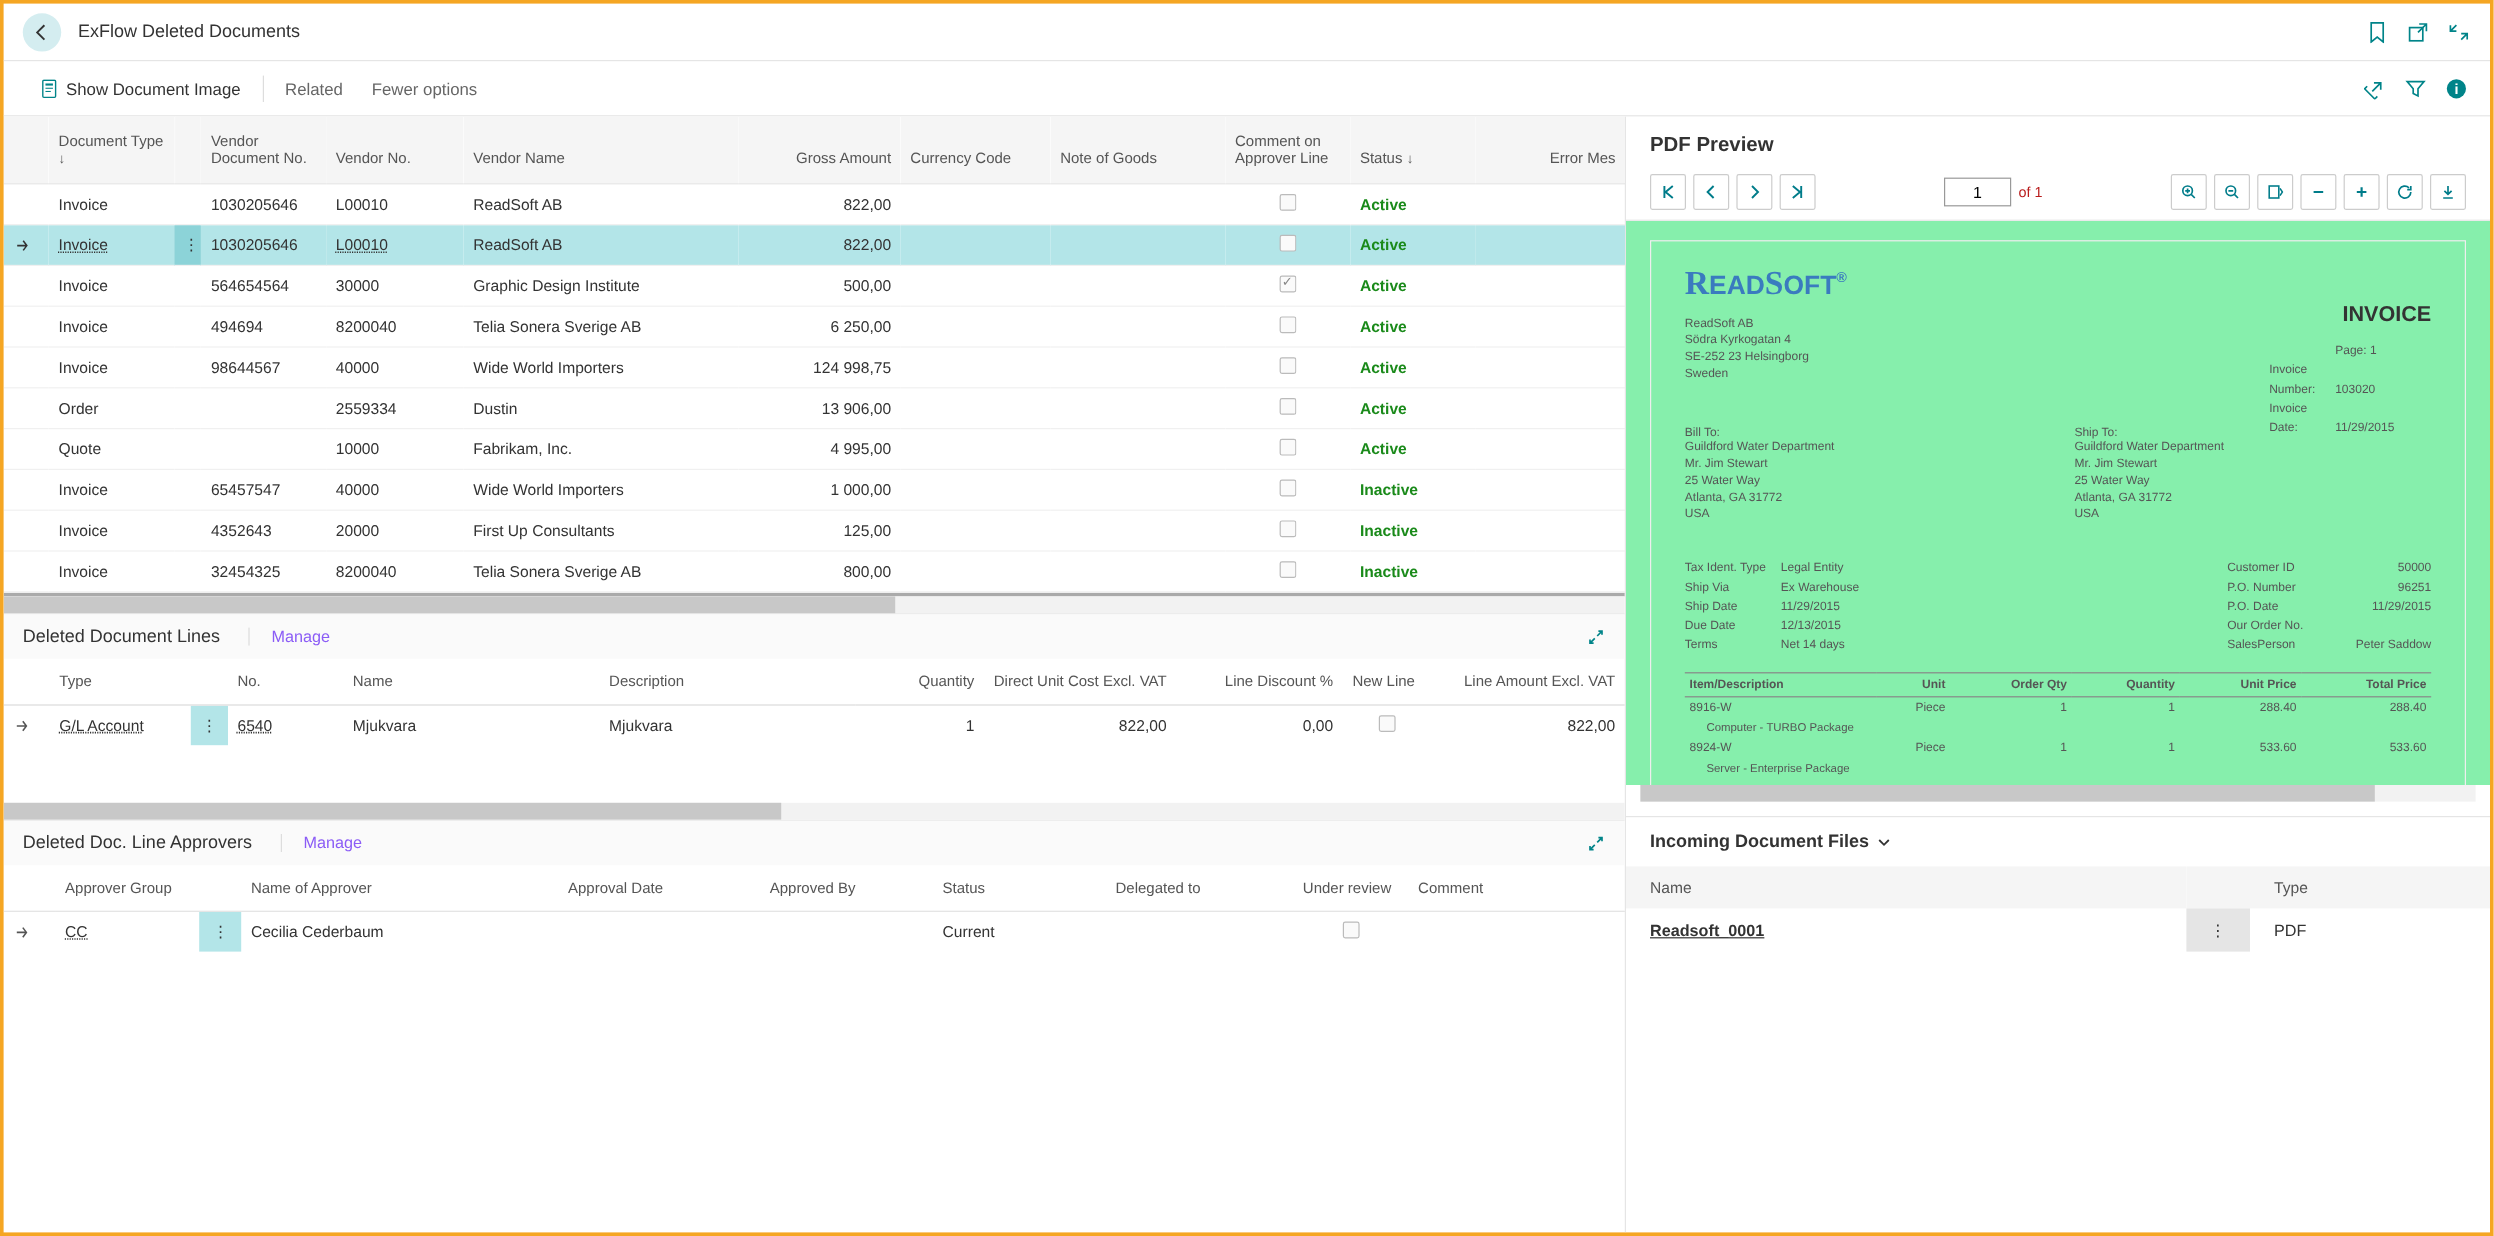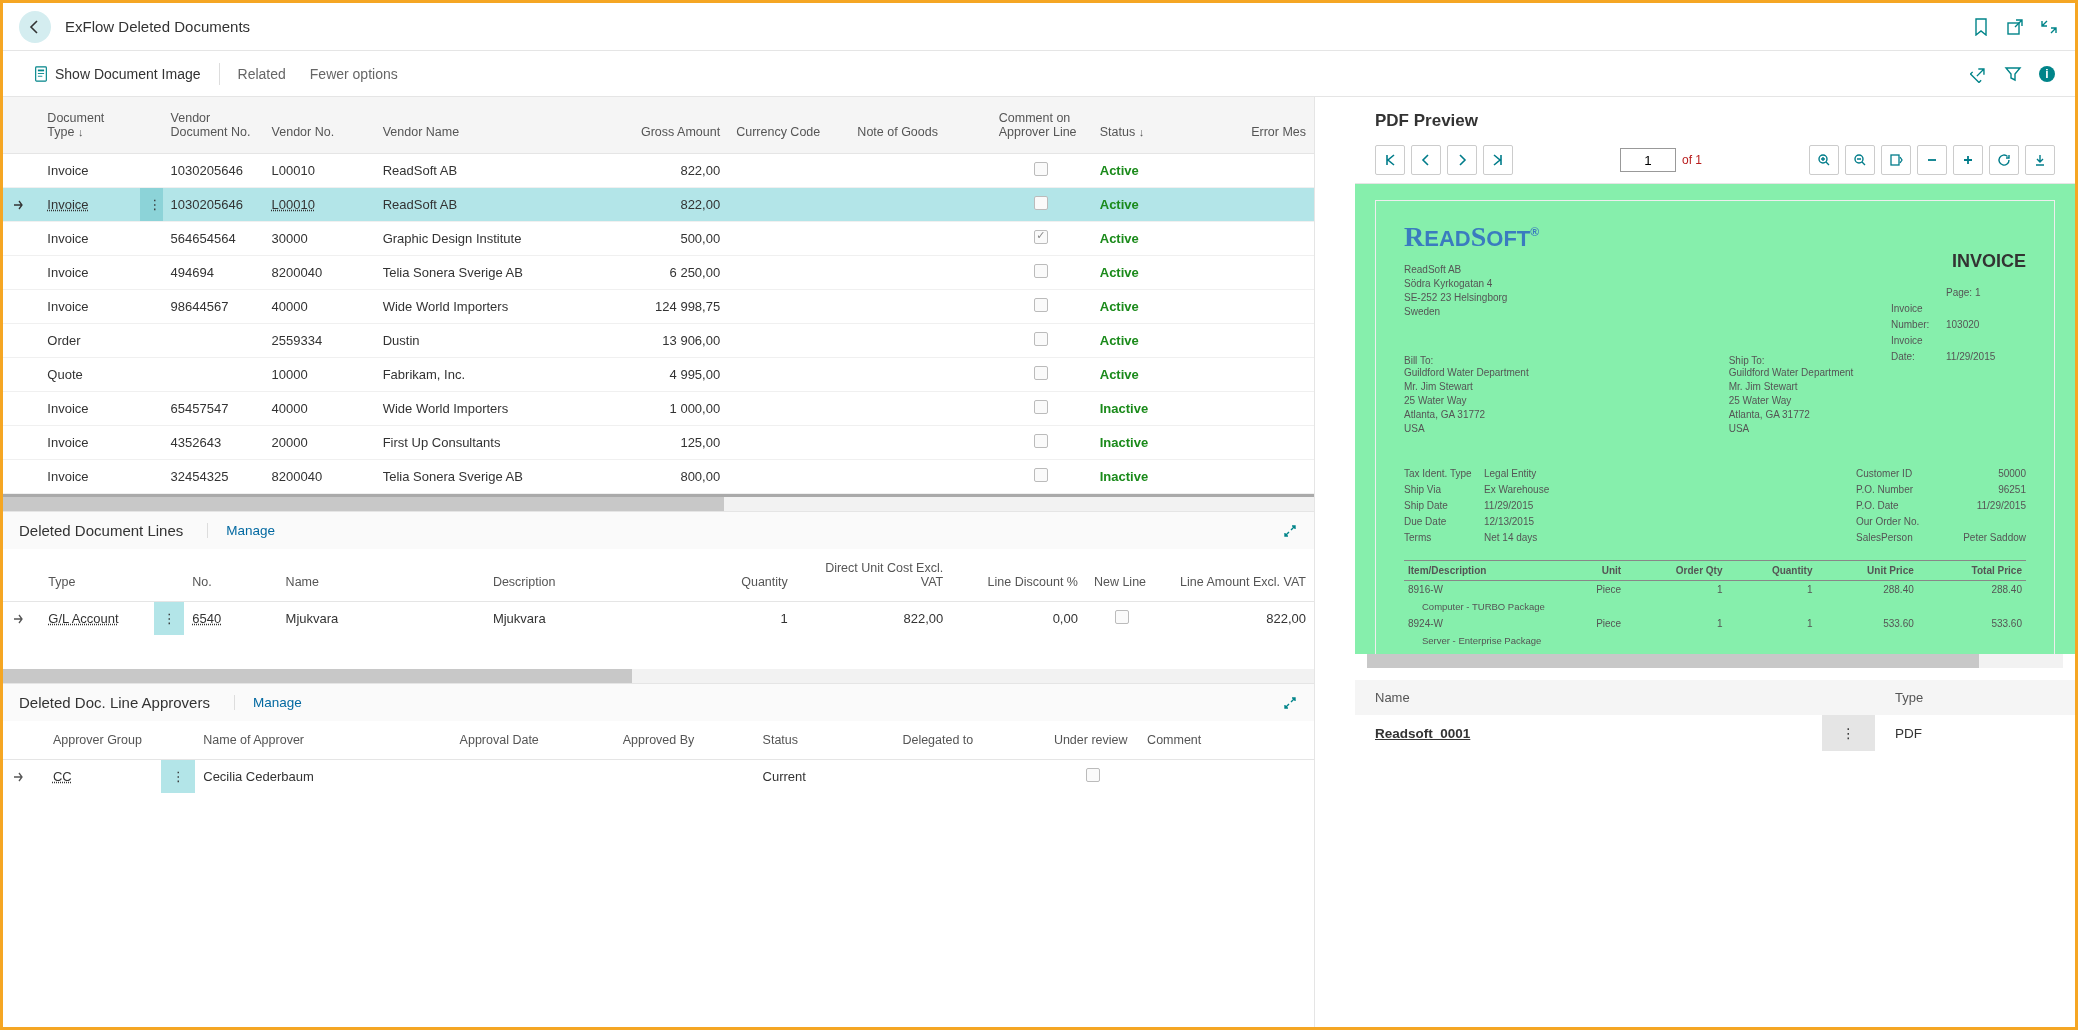--- a/index.html
+++ b/index.html
@@ -10,21 +10,21 @@
 .page-title { font-size:15px; color:#333; }
 .header-spacer { flex:1; }
 .header-icons { display:flex; gap:14px; align-items:center; }
 .header-icons .hicon { width:20px; height:20px; display:flex; align-items:center; justify-content:center; cursor:pointer; }
 .toolbar { display:flex; align-items:center; padding: 10px 18px; height:46px; border-bottom:1px solid #e5e5e5; }
 .toolbar-item { display:flex; align-items:center; gap:6px; padding: 4px 12px; cursor:pointer; font-size:14px; }
 .toolbar-divider { width:1px; height:22px; background:#ddd; margin:0 6px; }
 .toolbar-link { color:#666; font-size:14px; padding:4px 12px; cursor:pointer; }
 .doc-icon { width:16px; height:16px; }
 
-.body { display:flex; flex:1; overflow:hidden;gap:40px; }
+.body { display:flex; flex:1; overflow:hidden; }
 .left-col { flex:1; display:flex; flex-direction:column; overflow:hidden; border-right:1px solid #e5e5e5; }
 .right-col { width:720px; display:flex; flex-direction:column; overflow:hidden; }
 
 .grid-wrap { overflow:auto; border-bottom: 3px solid #aaa; position: relative; }
 .grid { width: 100%; border-collapse: collapse; table-layout: fixed; }
 .grid th { background:#f5f5f5; font-weight:400; color:#555; text-align:left; padding: 14px 8px; font-size:12.5px; vertical-align: bottom; position:sticky; top:0; border-bottom: 1px solid #e5e5e5; }
 .grid th.right, .grid td.right { text-align:right; }
 .grid td { padding: 8px 8px; border-bottom: 1px solid #f0f0f0; font-size:13px; }
 .grid tr.sel { background:#b3e5e8; }
 .grid tr.sel .row-menu { background: #8cd3d8; }
@@ -37,21 +37,21 @@
 .row-arrow-cell { width:32px; text-align:center; }
 .row-menu { width:22px; text-align:center; cursor:pointer; }
 .sort-arrow { font-size:11px; }
 
 .hscroll { height:14px; background:#f2f2f2; position:relative; }
 .hscroll-thumb { height:100%; background:#c8c8c8; position:absolute; }
 
 .subpanel { border-top:1px solid #e5e5e5; }
 .subpanel-hdr { display:flex; align-items:center; padding:10px 16px; background:#fafafa; }
 .subpanel-title { font-size:15px; color:#333; margin-right:24px; }
-.subpanel-action { font-size:13.5px; padding-left: 18px; border-left: 1px solid #ddd; color:#0369a1; cursor:pointer; }
+.subpanel-action { font-size:13.5px; padding-left: 18px; border-left: 1px solid #ddd; color:#8b5cf6; cursor:pointer; }
 .subpanel-spacer { flex:1; }
 .subpanel-popout { cursor:pointer; color:#008489; }
 
 .subgrid-wrap { overflow:auto; }
 .subgrid { width:100%; border-collapse: collapse; }
 .subgrid th { font-weight:400; font-size:12.5px; color:#555; padding:12px 8px; text-align:left; vertical-align:bottom; border-bottom:1px solid #e5e5e5; }
 .subgrid th.right, .subgrid td.right { text-align:right; }
 .subgrid td { padding:8px 8px; font-size:13px; }
 .gl-link { text-decoration: underline dotted; }
 .subrow-arrow { text-align:center; width:36px; }
@@ -657,20 +657,26 @@
                   <td colspan="6" style="text-align:left;padding-left:18px;">Server - Enterprise Package</td>
                 </tr>
               </tbody>
           </table>
         </div>
       </div>
       <div class="pdf-hscroll">
           <div class="pdf-hscroll-thumb"></div>
         </div>
 
+      <div class="incoming-hdr">
+        <span>Incoming Document Files</span>
+        <svg width="12" height="12" viewBox="0 0 12 12">
+            <path d="M2 4 l4 4 l4-4" stroke="#333" fill="none" stroke-width="1.5"></path>
+          </svg>
+      </div>
       <table class="incoming-grid">
         <thead>
             <tr>
           <th>Name</th>
           <th style="width:40px;"></th>
           <th style="width:200px;">Type</th>
         </tr>
           </thead>
         <tbody>
             <tr>

